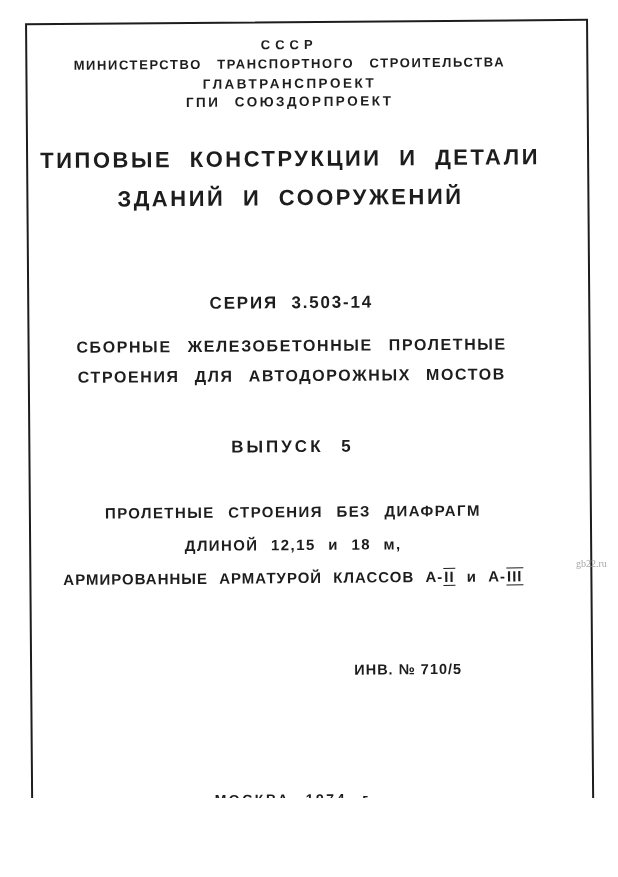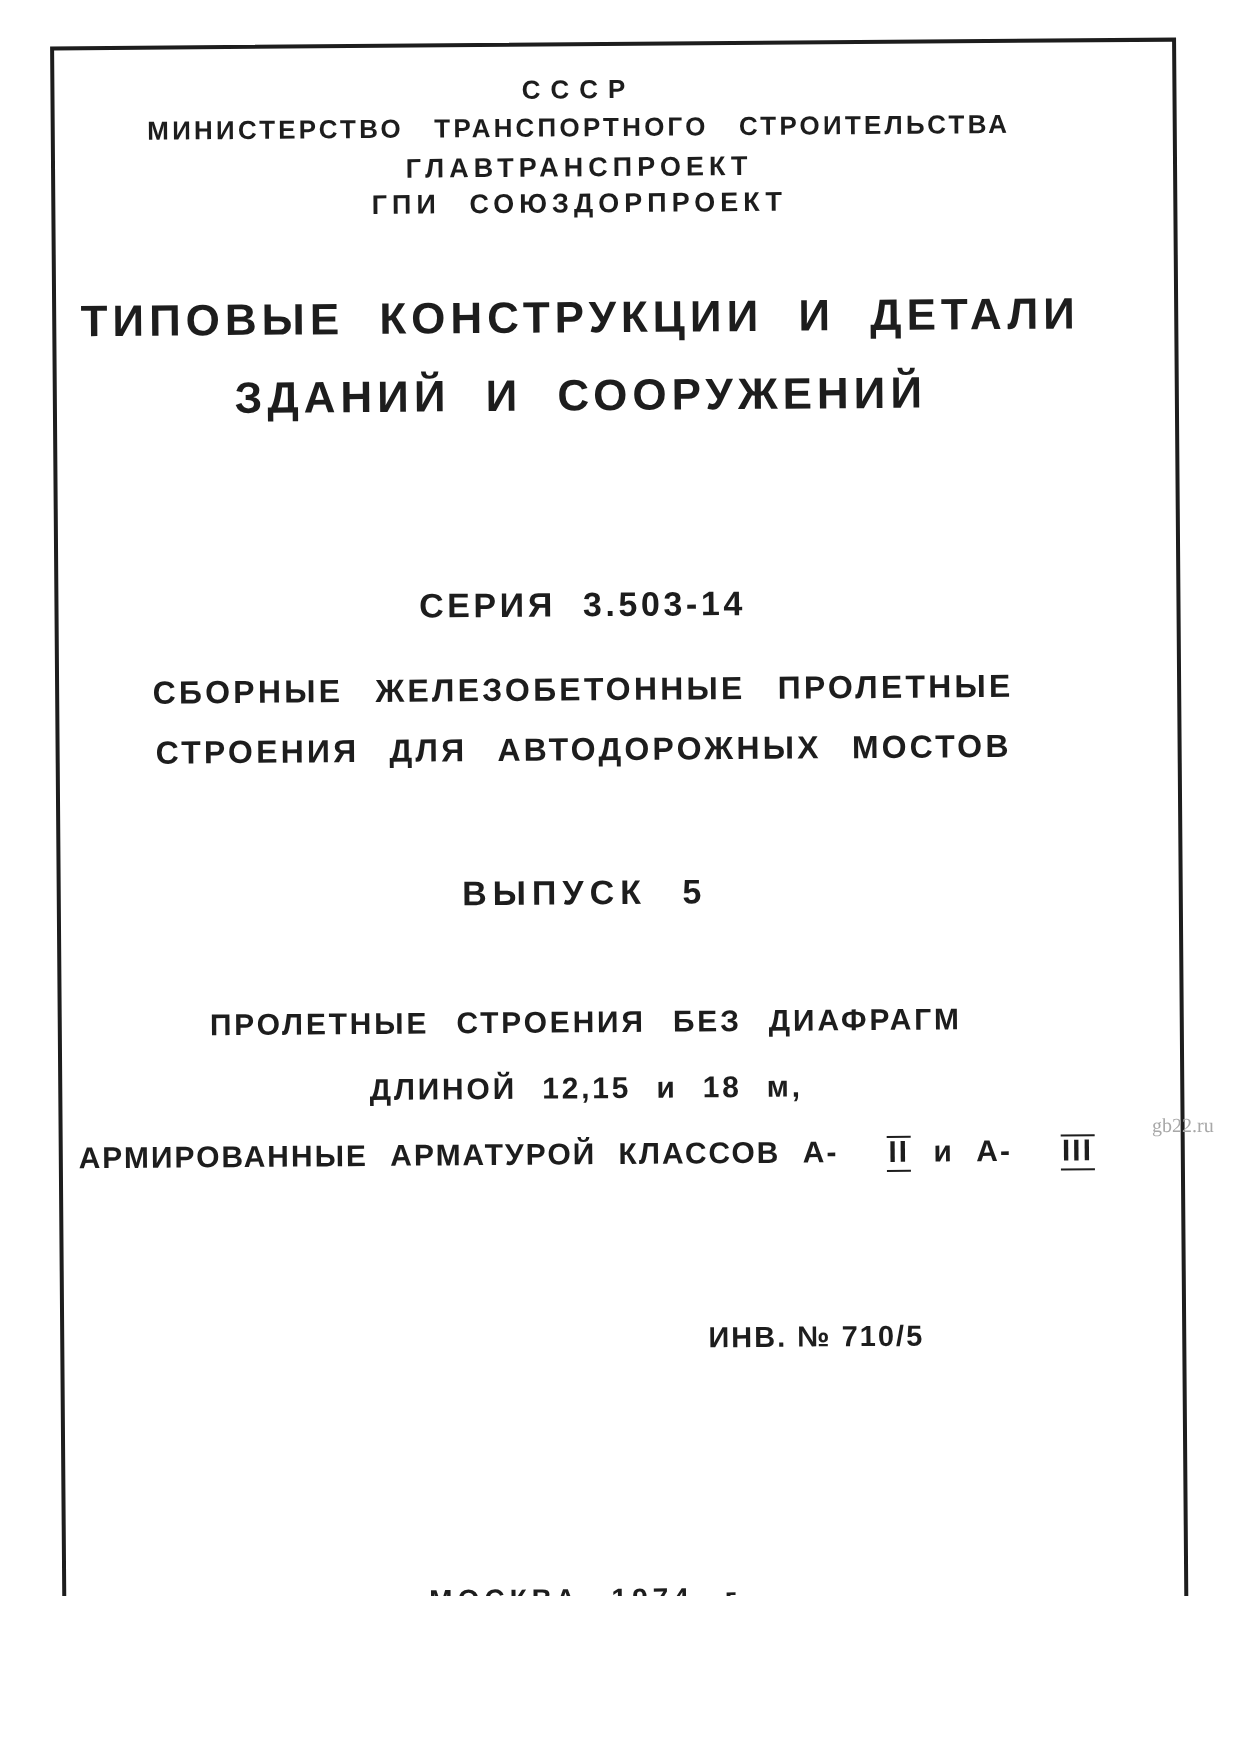--- a/index.html
+++ b/index.html
@@ -63,21 +63,20 @@
   .l-desc2       { top: 536px; font-size: 15px; letter-spacing: 1.4px; word-spacing: 7px; }
   .l-desc3       { top: 569px; font-size: 15px; letter-spacing: 1px;   word-spacing: 6px; }
   .l-inv         { top: 662px; font-size: 14.5px; letter-spacing: 1px; text-align: right; padding-right: 124px; box-sizing: border-box; width: 584px; }
   .l-moscow      { top: 791px; font-size: 14px; letter-spacing: 2.5px; word-spacing: 9px; }
   .roman {
     display: inline-block;
     border-top: 1.5px solid var(--ink, #1d1d1d);
     border-bottom: 1.5px solid var(--ink, #1d1d1d);
     line-height: 1.05;
     padding: 0 1px;
-    margin-left: 24px;
   }
   .watermark {
     position: absolute;
     left: 576px;
     top: 558px;
     font-size: 10px;
     font-weight: normal;
     letter-spacing: 0;
     color: var(--watermark, #a8a8a8);
     z-index: 3;

